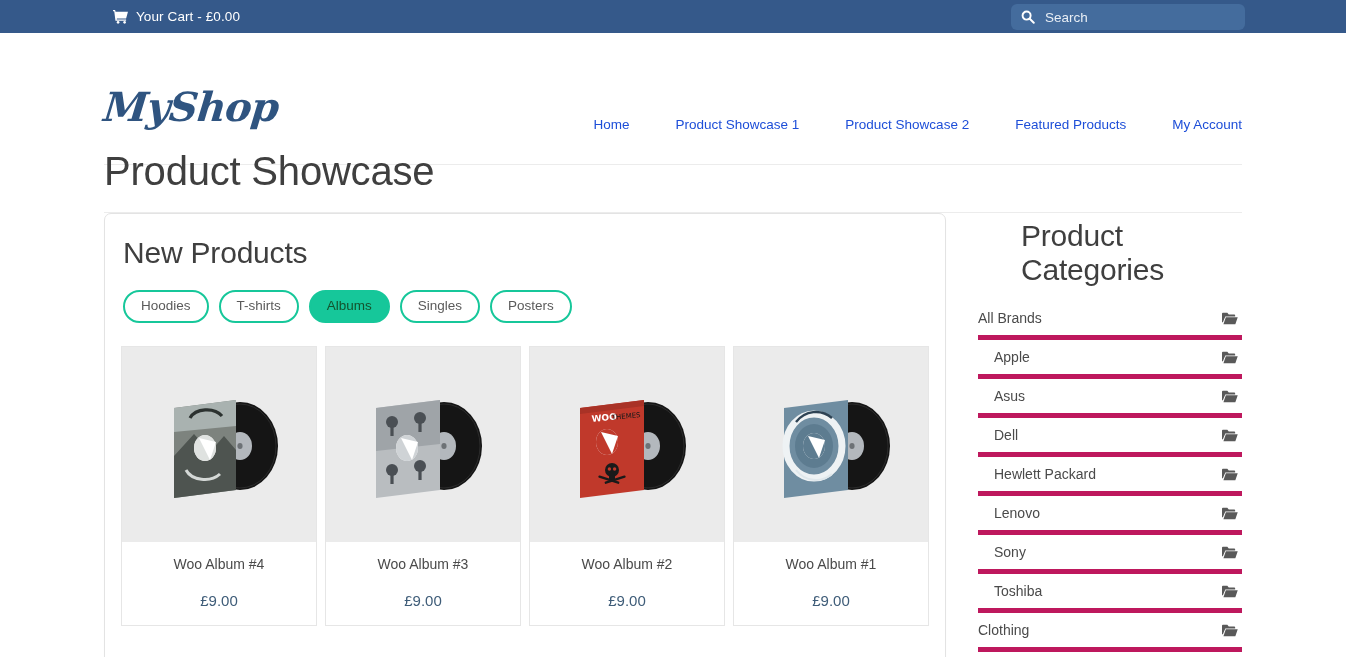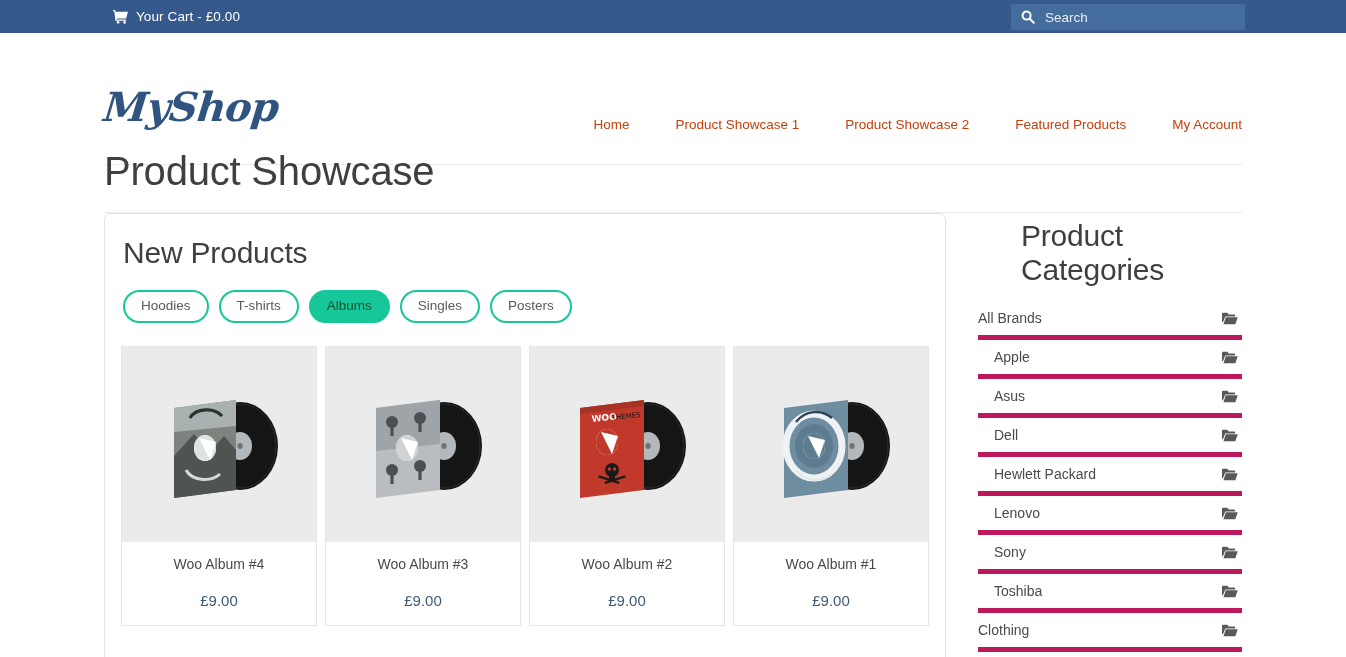--- a/index.html
+++ b/index.html
@@ -36,20 +36,21 @@
     position: absolute;
     left: 1011px;
     top: 4px;
     width: 234px;
     height: 26px;
     background: #446c9d;
     display: flex;
     align-items: center;
     padding: 0 10px;
     gap: 10px;
+    border-radius: 6px;
   }
   .search-icon { display: inline-flex; align-items: center; flex: 0 0 auto; }
   .search-input {
     flex: 1 1 auto;
     background: transparent;
     border: none;
     outline: none;
     color: #ffffff;
     font-family: "Liberation Sans", sans-serif;
     font-size: 13.5px;
@@ -77,21 +78,21 @@
   }
   .nav {
     position: absolute;
     right: 104px;
     top: 84px;
     display: flex;
     align-items: center;
     gap: 46px;
   }
   .nav a {
-    color: #c2410c;
+    color: #1d4ed8;
     font-size: 13.5px;
     text-decoration: none;
     white-space: nowrap;
     text-align: center;
   }
   .header-rule {
     position: absolute;
     left: 104px; right: 104px;
     top: 131px;
     height: 1px;

